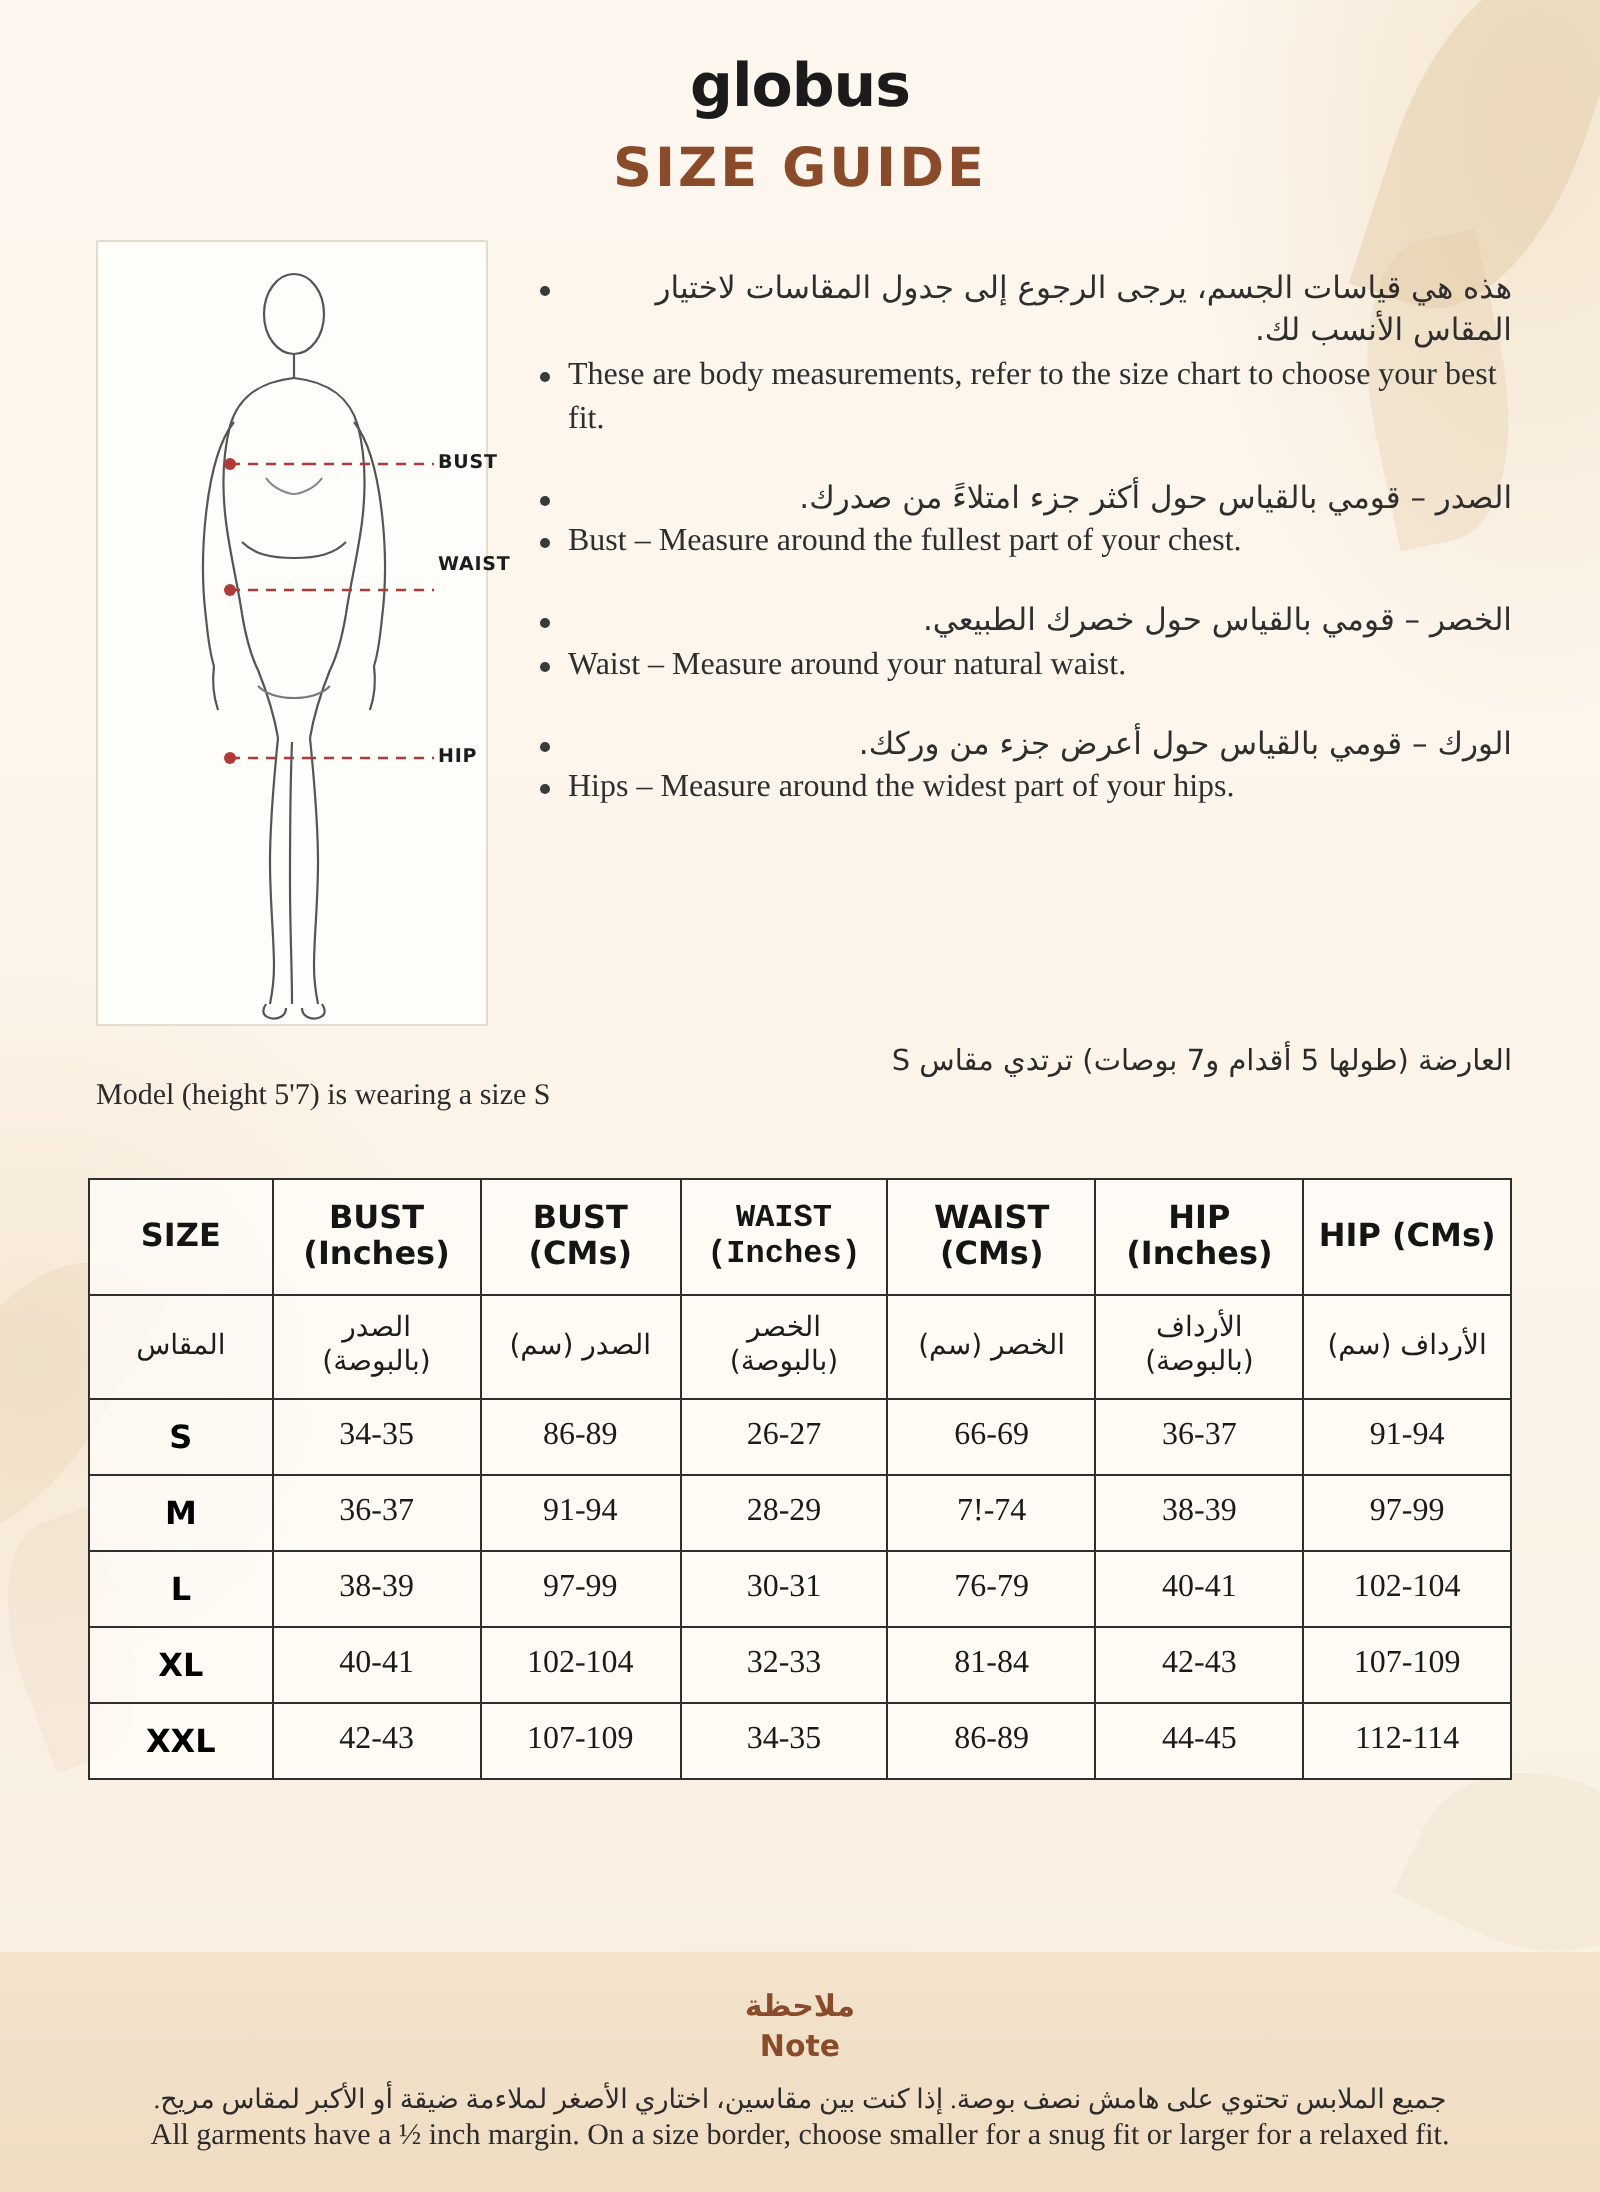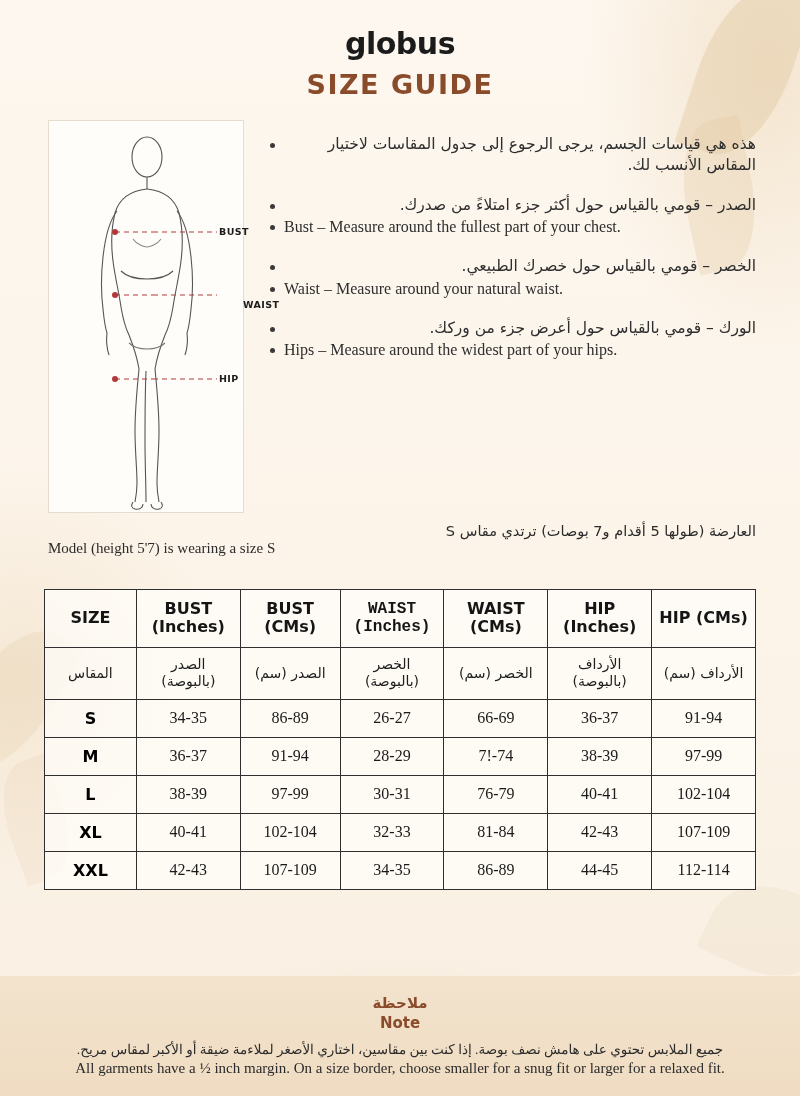--- a/index.html
+++ b/index.html
@@ -262,30 +262,34 @@
           <circle cx="66" cy="174" r="3"></circle>
           <circle cx="66" cy="258" r="3"></circle>
         </g>
         <g stroke="#b03a3a" stroke-width="1.2" stroke-dasharray="5,4">
           <line x1="66" y1="111" x2="104" y2="111"></line>
           <line x1="66" y1="174" x2="104" y2="174"></line>
           <line x1="66" y1="258" x2="104" y2="258"></line>
         </g>
       </svg>
       <span class="meas-label" style="left:170px; top:105px;">BUST</span>
-      <span class="meas-label" style="left:170px; top:178px;margin-left:24px;">WAIST</span>
+      <span class="meas-label" style="left:170px; top:156px;">WAIST</span>
       <span class="meas-label" style="left:170px; top:252px;">HIP</span>
     </div>
 
     <div class="bullets">
 
       <div class="bgroup">
         <div class="bline">
           <span class="dot"></span>
           <span class="ar">هذه هي قياسات الجسم، يرجى الرجوع إلى جدول المقاسات لاختيار المقاس الأنسب لك.</span>
+        </div>
+        <div class="bline">
+          <span class="dot"></span>
+          <span class="en">These are body measurements, refer to the size chart to choose your best fit.</span>
         </div>
       </div>
 
       <div class="bgroup">
         <div class="bline">
           <span class="dot"></span>
           <span class="ar">الصدر – قومي بالقياس حول أكثر جزء امتلاءً من صدرك.</span>
         </div>
         <div class="bline">
           <span class="dot"></span>

